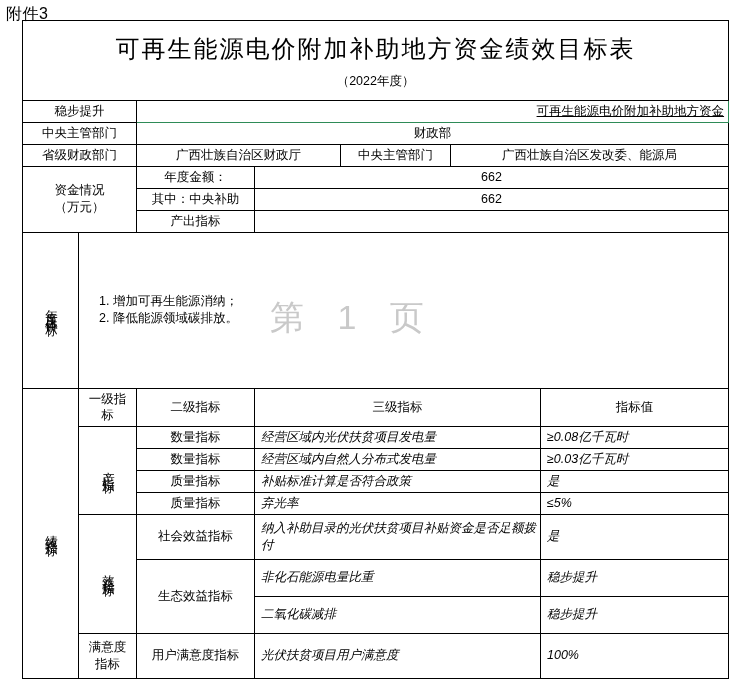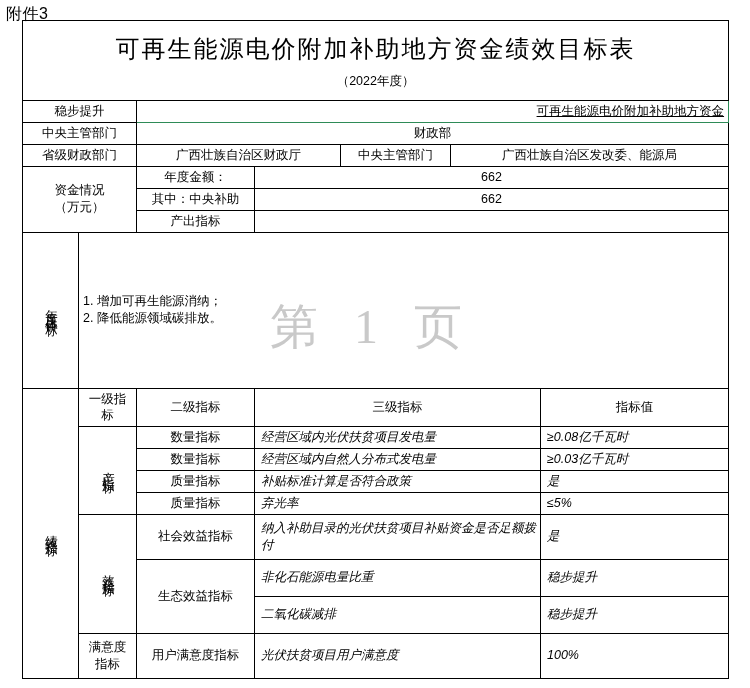--- a/index.html
+++ b/index.html
@@ -75,34 +75,34 @@
     height: 100%;
   }
   .fund-name-box {
     border: 1.5px solid #2e8b57 !important;
     text-align: right;
     font-size: 13px;
     text-decoration: underline;
   }
   .goal-cell {
     vertical-align: top;
-    padding: 10px 4px !important;
+    padding: 10px 20px !important;
     font-size: 12.5px;
     line-height: 1.7;
     position: relative;
     height: 135px;
   }
   .watermark {
     position: absolute;
     top: 295px;
     left: 270px;
-    font-size: 48px;
+    font-size: 34px;
     color: #c9c9c9;
     letter-spacing: 12px;
-    font-family: Liberation Serif, serif;
+    font-family: Liberation Sans, sans-serif;
     pointer-events: none;
     z-index: 5;
     text-align: right;
   }
   .small {
     font-size: 12px;
   }
   .nowrap-pad { padding-left: 6px !important; }
   .idx-head { text-align: center; font-size: 12px; }
 </style>

